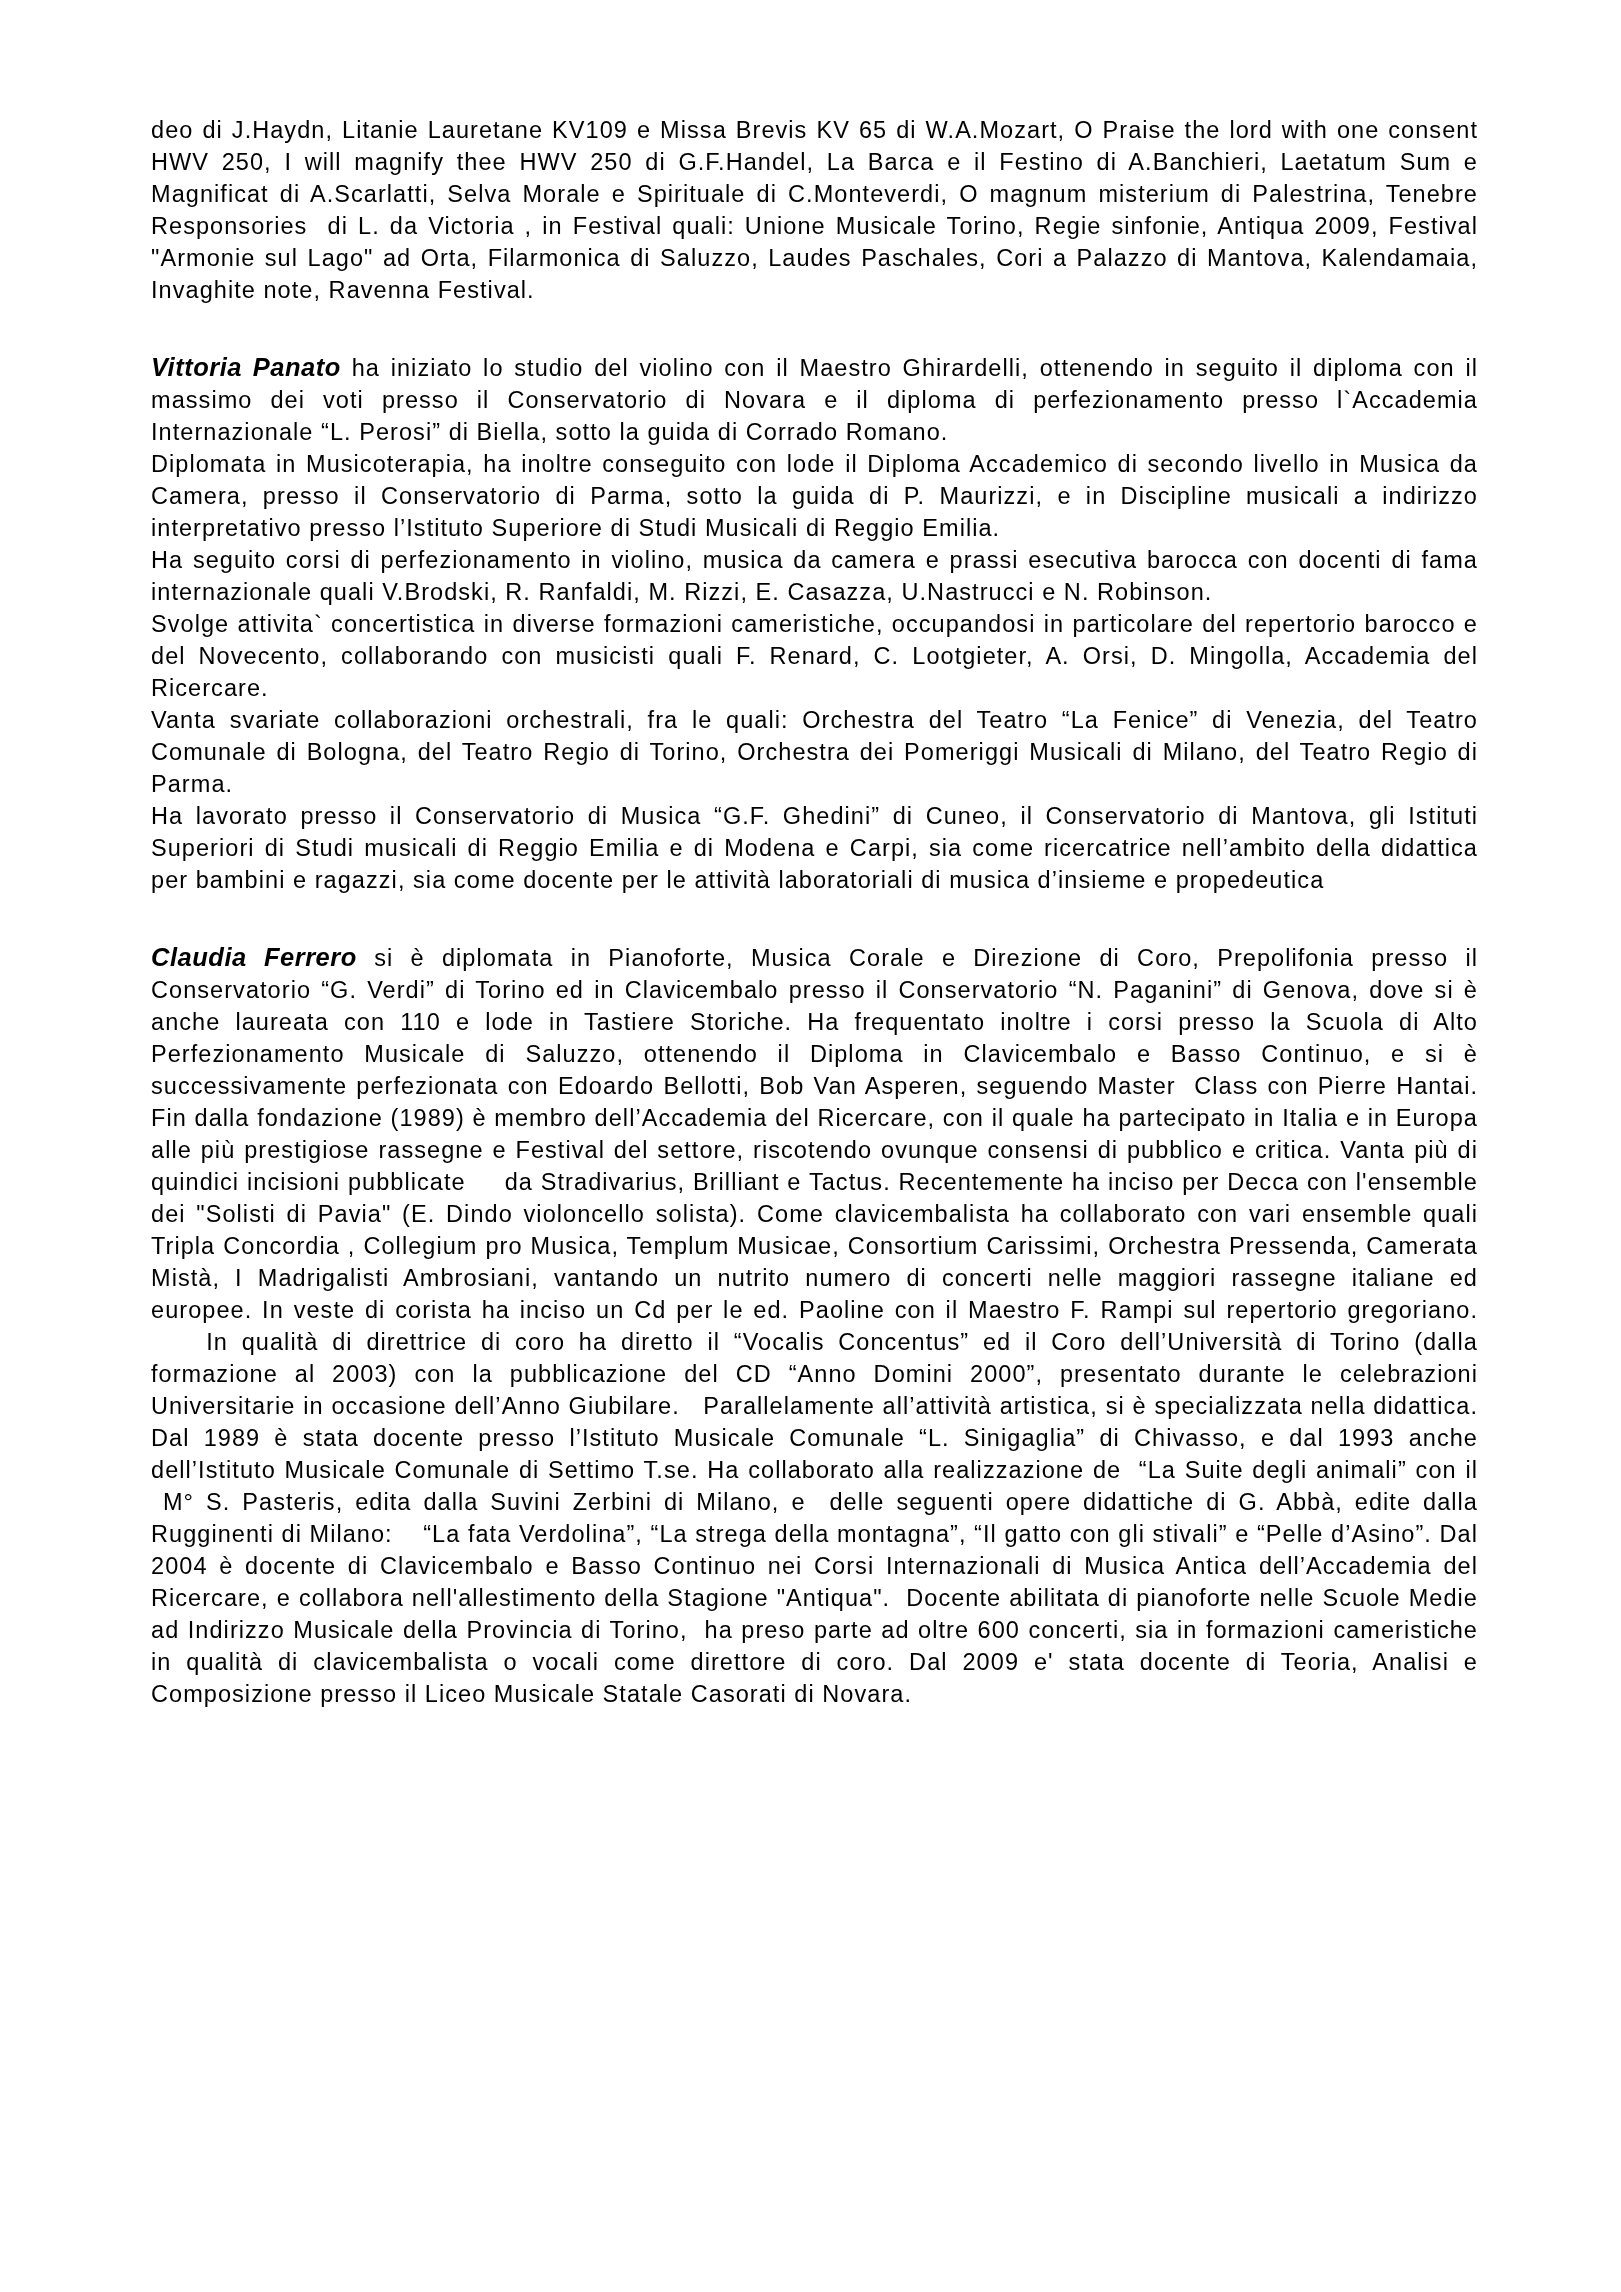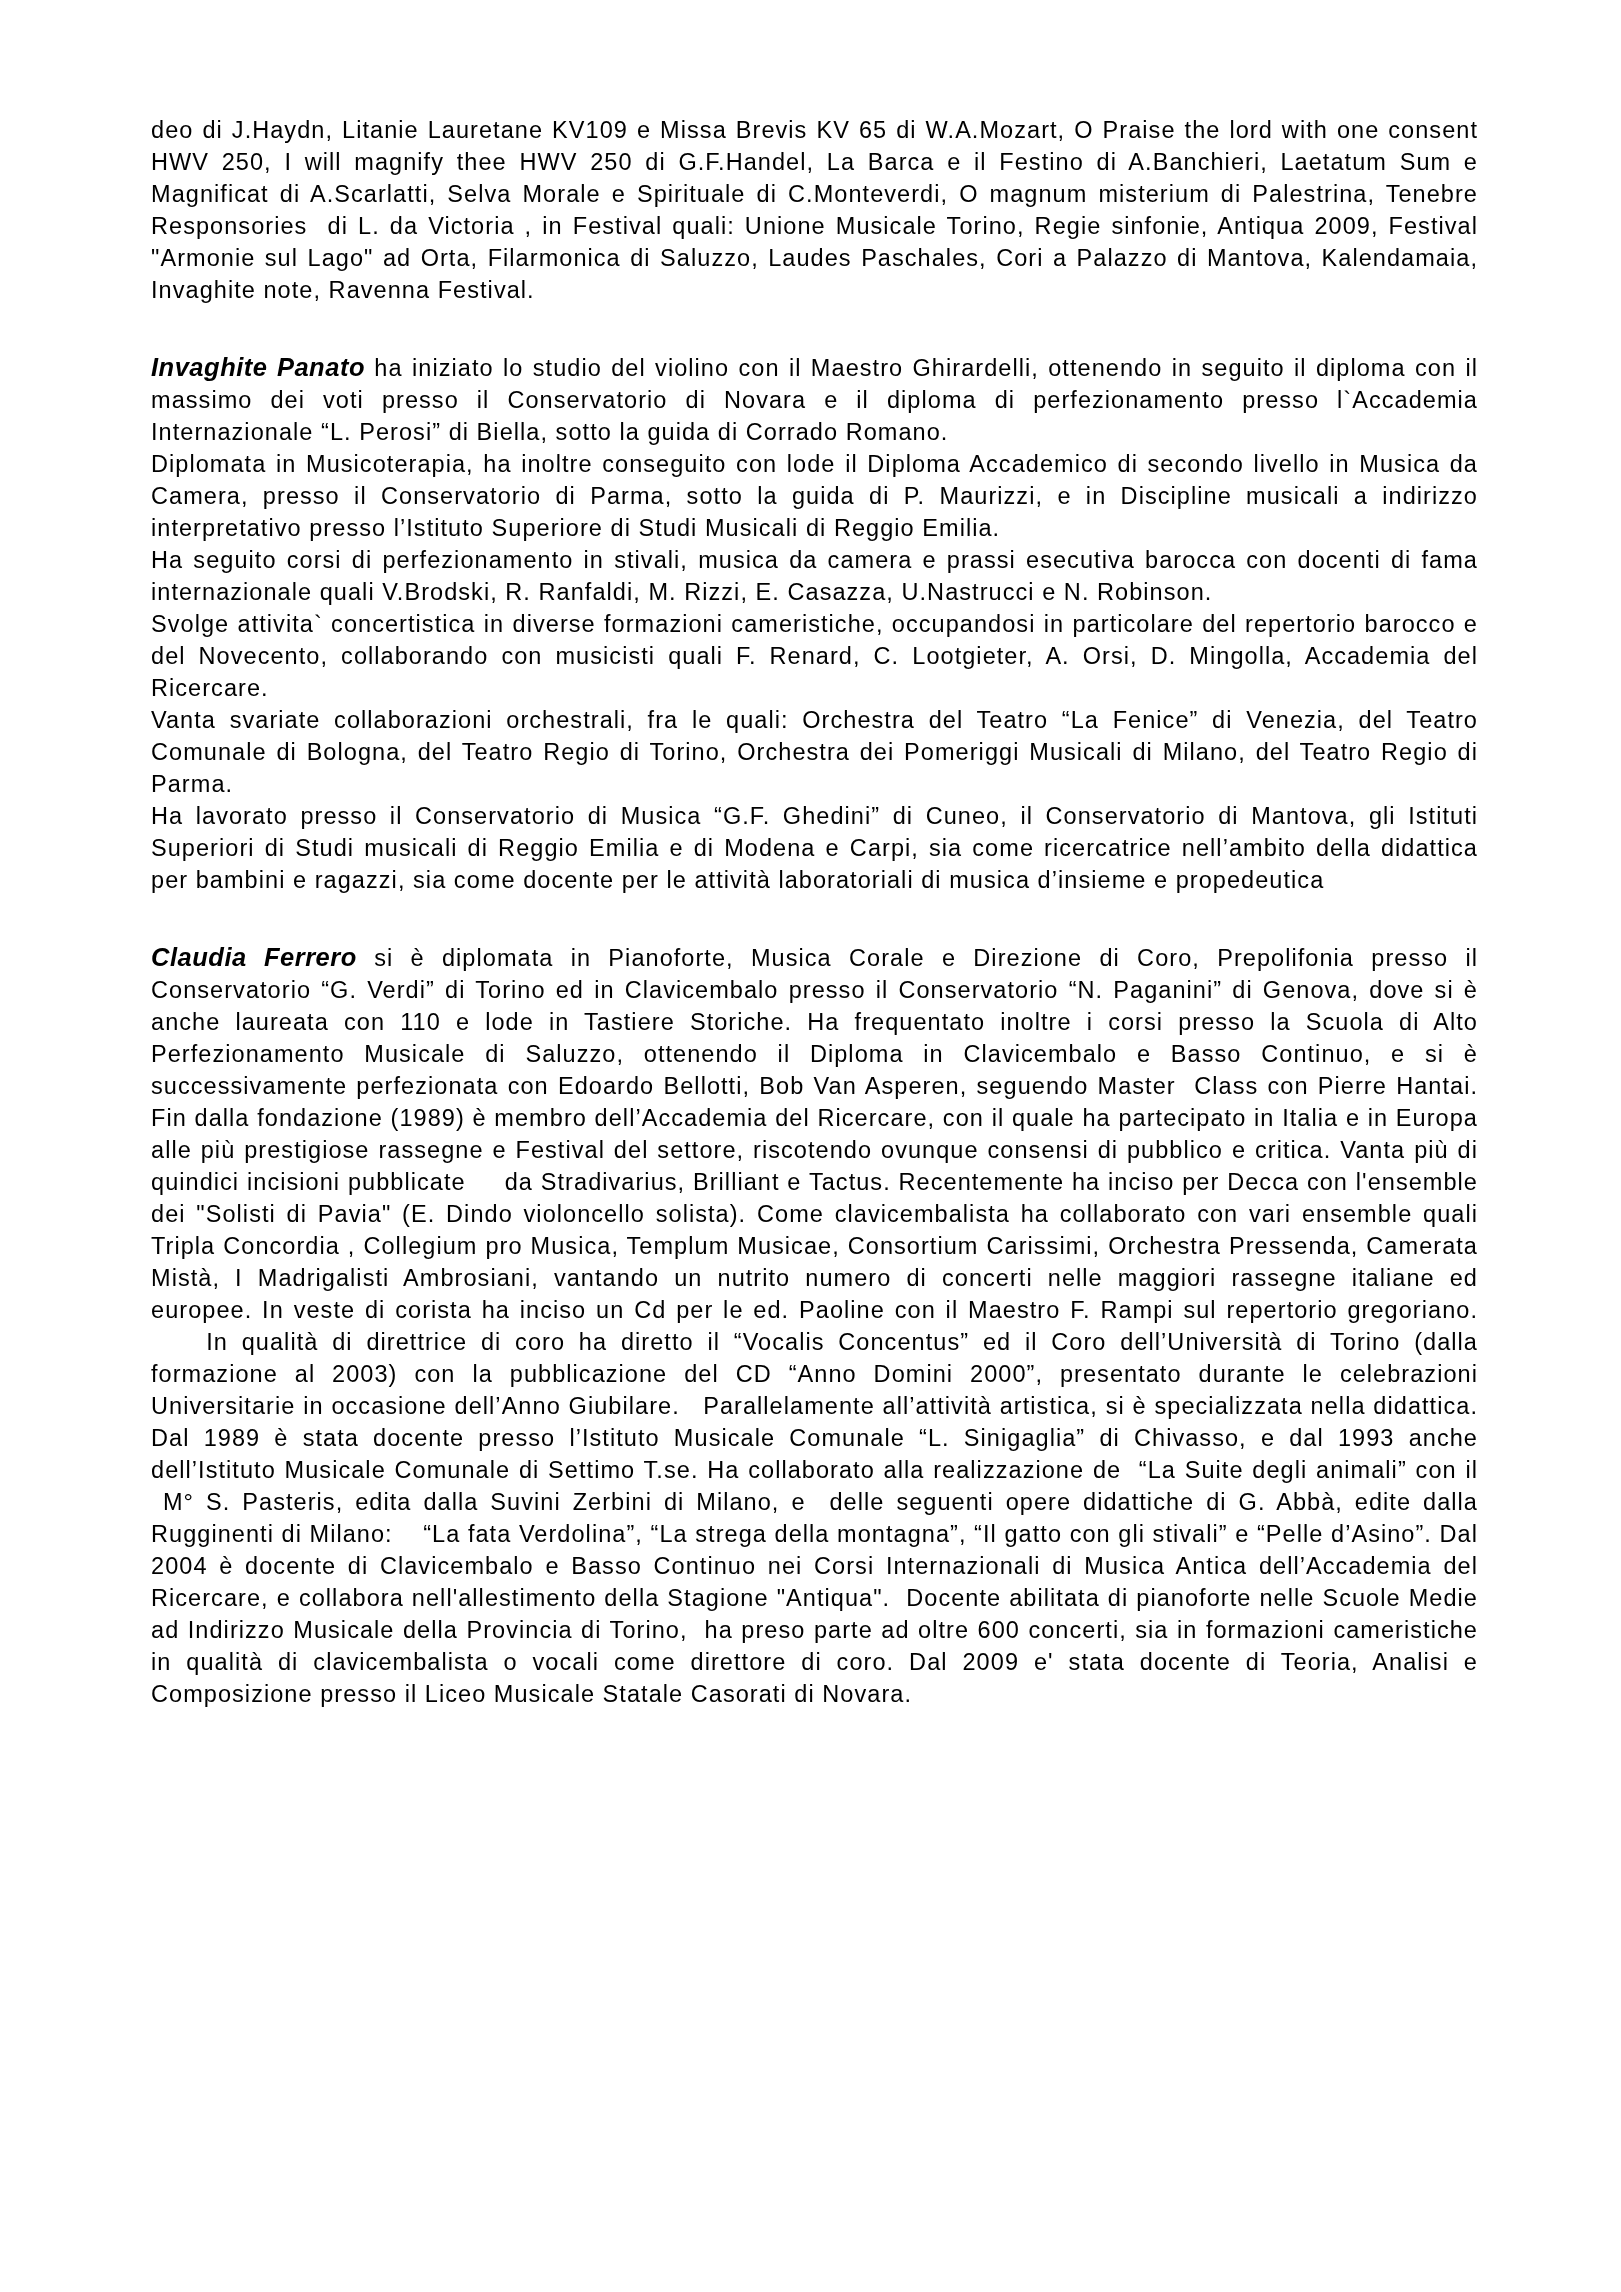--- a/index.html
+++ b/index.html
@@ -38,22 +38,22 @@
     letter-spacing: 0.02em;
   }
   .italic { }
 </style>
 </head>
 <body>
 
 <div class="page">
   <div>
       <p class="para"><span>deo di J.Haydn, Litanie Lauretane KV109 e Missa Brevis KV 65 di W.A.Mozart, O Praise the lord with one consent HWV 250, I will magnify thee HWV 250 di G.F.Handel, La Barca e il Festino di A.Banchieri, Laetatum Sum e Magnificat di A.Scarlatti, Selva Morale e Spirituale di C.Monteverdi, O magnum misterium di Palestrina, Tenebre Responsories &nbsp;di L. da Victoria , in Festival quali: Unione Musicale Torino, Regie sinfonie, Antiqua 2009, Festival "Armonie sul Lago" ad Orta, Filarmonica di Saluzzo, Laudes Paschales, Cori a Palazzo di Mantova, Kalendamaia, Invaghite note, Ravenna Festival.</span></p>
-      <p class="para gap"><span class="heading">Invaghite Panato</span><span> ha iniziato lo studio del violino con il Maestro Ghirardelli, ottenendo in seguito il diploma con il massimo dei voti presso il Conservatorio di Novara e il diploma di perfezionamento presso l`Accademia Internazionale “L. Perosi” di Biella, sotto la guida di Corrado Romano.</span></p>
+      <p class="para gap"><span class="heading">Vittoria Panato</span><span> ha iniziato lo studio del violino con il Maestro Ghirardelli, ottenendo in seguito il diploma con il massimo dei voti presso il Conservatorio di Novara e il diploma di perfezionamento presso l`Accademia Internazionale “L. Perosi” di Biella, sotto la guida di Corrado Romano.</span></p>
       <p class="para"><span>Diplomata in Musicoterapia, ha inoltre conseguito con lode il Diploma Accademico di secondo livello in Musica da Camera, presso il Conservatorio di Parma, sotto la guida di P. Maurizzi, e in Discipline musicali a indirizzo interpretativo presso l’Istituto Superiore di Studi Musicali di Reggio Emilia.</span></p>
-      <p class="para"><span>Ha seguito corsi di perfezionamento in stivali, musica da camera e prassi esecutiva barocca con docenti di fama internazionale quali V.Brodski, R. Ranfaldi, M. Rizzi, E. Casazza, U.Nastrucci e N. Robinson.</span></p>
+      <p class="para"><span>Ha seguito corsi di perfezionamento in violino, musica da camera e prassi esecutiva barocca con docenti di fama internazionale quali V.Brodski, R. Ranfaldi, M. Rizzi, E. Casazza, U.Nastrucci e N. Robinson.</span></p>
       <p class="para"><span>Svolge attivita` concertistica in diverse formazioni cameristiche, occupandosi in particolare del repertorio barocco e del Novecento, collaborando con musicisti quali F. Renard, C. Lootgieter, A. Orsi, D. Mingolla, Accademia del Ricercare.</span></p>
       <p class="para"><span>Vanta svariate collaborazioni orchestrali, fra le quali: Orchestra del Teatro “La Fenice” di Venezia, del Teatro Comunale di Bologna, del Teatro Regio di Torino, Orchestra dei Pomeriggi Musicali di Milano, del Teatro Regio di Parma.</span></p>
       <p class="para"><span>Ha lavorato presso il Conservatorio di Musica “G.F. Ghedini” di Cuneo, il Conservatorio di Mantova, gli Istituti Superiori di Studi musicali di Reggio Emilia e di Modena e Carpi, sia come ricercatrice nell’ambito della didattica per bambini e ragazzi, sia come docente per le attività laboratoriali di musica d’insieme e propedeutica</span></p>
       <p class="para gap"><span class="heading">Claudia Ferrero</span><span> si è diplomata in Pianoforte, Musica Corale e Direzione di Coro, Prepolifonia presso il Conservatorio “G. Verdi” di Torino ed in Clavicembalo presso il Conservatorio “N. Paganini” di Genova, dove si è anche laureata con 110 e lode in Tastiere Storiche. Ha frequentato inoltre i corsi presso la Scuola di Alto Perfezionamento Musicale di Saluzzo, ottenendo il Diploma in Clavicembalo e Basso Continuo, e si è successivamente perfezionata con Edoardo Bellotti, Bob Van Asperen, seguendo Master &nbsp;Class con Pierre Hantai. Fin dalla fondazione (1989) è membro dell’Accademia del Ricercare, con il quale ha partecipato in Italia e in Europa alle più prestigiose rassegne e Festival del settore, riscotendo ovunque consensi di pubblico e critica. Vanta più di quindici incisioni pubblicate &nbsp;&nbsp;&nbsp;&nbsp;da </span><span class="italic">Stradivarius</span><span>, </span><span class="italic">Brilliant</span><span> e </span><span class="italic">Tactus</span><span>. Recentemente ha inciso per </span><span class="italic">Decca</span><span> con l'ensemble dei "Solisti di Pavia" (E. Dindo violoncello solista). Come clavicembalista ha collaborato con vari ensemble quali </span><span class="italic">Tripla Concordia , Collegium pro Musica, Templum Musicae, Consortium Carissimi, Orchestra Pressenda, Camerata Mistà, I Madrigalisti Ambrosiani</span><span>, vantando un nutrito numero di concerti nelle maggiori rassegne italiane ed europee. In veste di corista ha inciso un Cd per le ed. Paoline con il Maestro F. Rampi sul repertorio gregoriano. &nbsp;&nbsp;&nbsp;&nbsp;In qualità di direttrice di coro ha diretto il “Vocalis Concentus” ed il Coro dell’Università di Torino (dalla formazione al 2003) con la pubblicazione del CD “</span><span class="italic">Anno Domini 2000”,</span><span> presentato durante le celebrazioni Universitarie in occasione dell’Anno Giubilare. &nbsp; Parallelamente all’attività artistica, si è specializzata nella didattica. Dal 1989 è stata docente presso l’Istituto Musicale Comunale “L. Sinigaglia” di Chivasso, e dal 1993 anche dell’Istituto Musicale Comunale di Settimo T.se. Ha collaborato alla realizzazione de &nbsp;“La Suite degli animali” con il &nbsp;M° S. Pasteris, edita dalla Suvini Zerbini di Milano, e &nbsp;delle seguenti opere didattiche di G. Abbà, edite dalla Rugginenti di Milano: &nbsp;&nbsp;&nbsp;“La fata Verdolina”, “La strega della montagna”, “Il gatto con gli stivali” e “Pelle d’Asino”. Dal 2004 è docente di Clavicembalo e Basso Continuo nei Corsi Internazionali di Musica Antica dell’Accademia del Ricercare, e collabora nell'allestimento della Stagione "Antiqua". &nbsp;Docente abilitata di pianoforte nelle Scuole Medie ad Indirizzo Musicale della Provincia di Torino, &nbsp;ha preso parte ad oltre 600 concerti, sia in formazioni cameristiche in qualità di clavicembalista o vocali come direttore di coro. Dal 2009 e' stata docente di Teoria, Analisi e Composizione presso il Liceo Musicale Statale Casorati di Novara.</span></p>
     </div>
 </div>
 
 
 </body></html>

